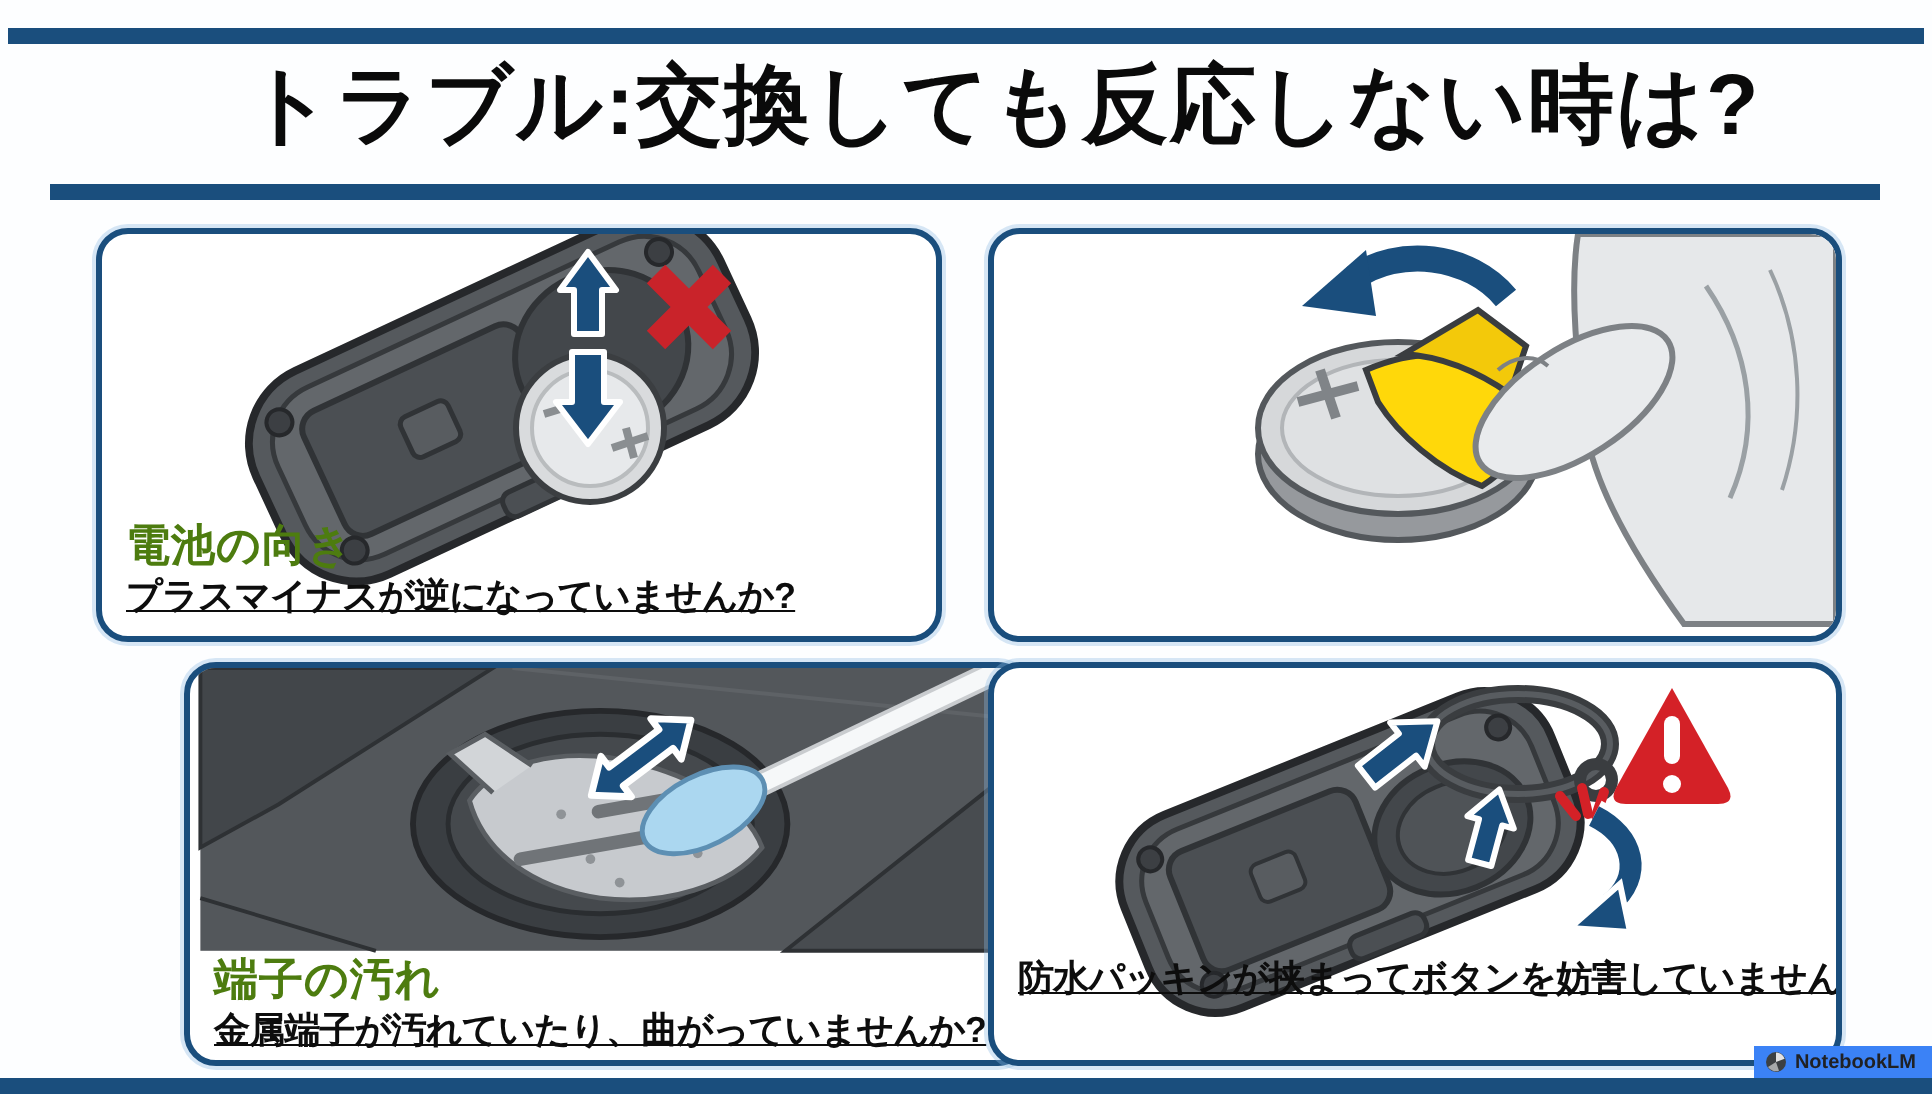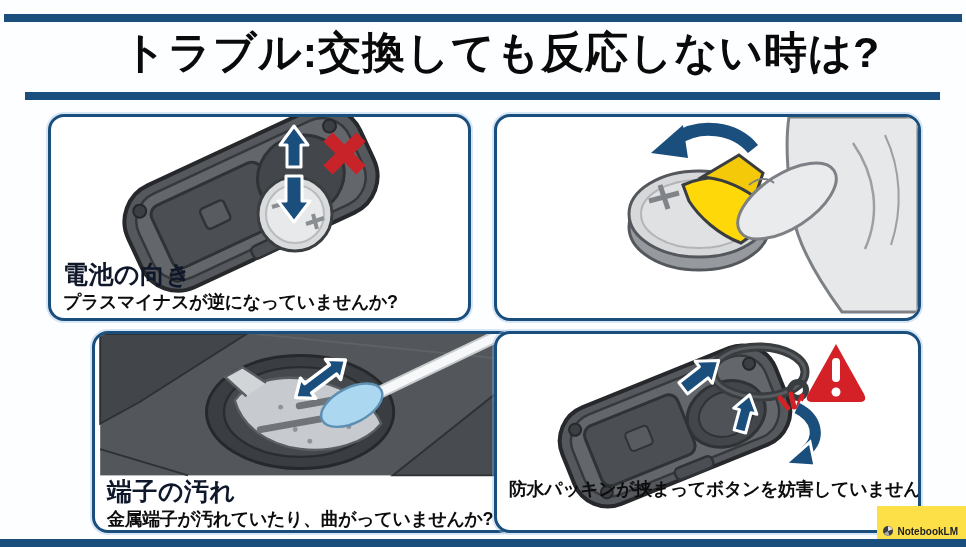--- a/index.html
+++ b/index.html
@@ -28,33 +28,34 @@
   }
   .panel-1 { left:48px;  top:114px; width:423px; height:207px; }
   .panel-2 { left:494px; top:114px; width:427px; height:207px; }
   .panel-3 { left:48px;  top:331px; width:423px; height:202px;margin-left:44px; }
   .panel-4 { left:494px; top:331px; width:427px; height:202px; }
 
   .illustration { position:absolute; inset:0; width:100%; height:100%; }
 
   .panel-text { position:absolute; left:12px; top:144px; right:4px; }
   .panel-text h3 {
-    margin:0 0 2px 0; font-size:25px; font-weight:800;
-    line-height:1.1; letter-spacing:0.5px; color:#0f172a;
+    margin:0 0 2px 0; font-size:22px; font-weight:800;
+    line-height:1.1; letter-spacing:0.5px; color:#4d7c0f;
   }
   .panel-text p {
     margin:0; font-size:18px; font-weight:700;
     letter-spacing:-0.4px; line-height:1.25; color:#0d0d0d;
     white-space:nowrap;
+    text-decoration:underline;
   }
 
   .watermark {
     position:absolute; right:0; bottom:8px; height:16px;
     display:flex; align-items:center; gap:4px;
-    background:#fde047; padding:17px 8px 0 6px;
+    background:#3b82f6; padding:0 8px 0 6px;
     font-size:10px; font-weight:600; color:#202124;
   }
 </style>
 </head>
 <body>
 
 <div class="rule rule-top"></div>
 <div class="title">トラブル:交換しても反応しない時は?</div>
 <div class="rule rule-title"></div>
 

